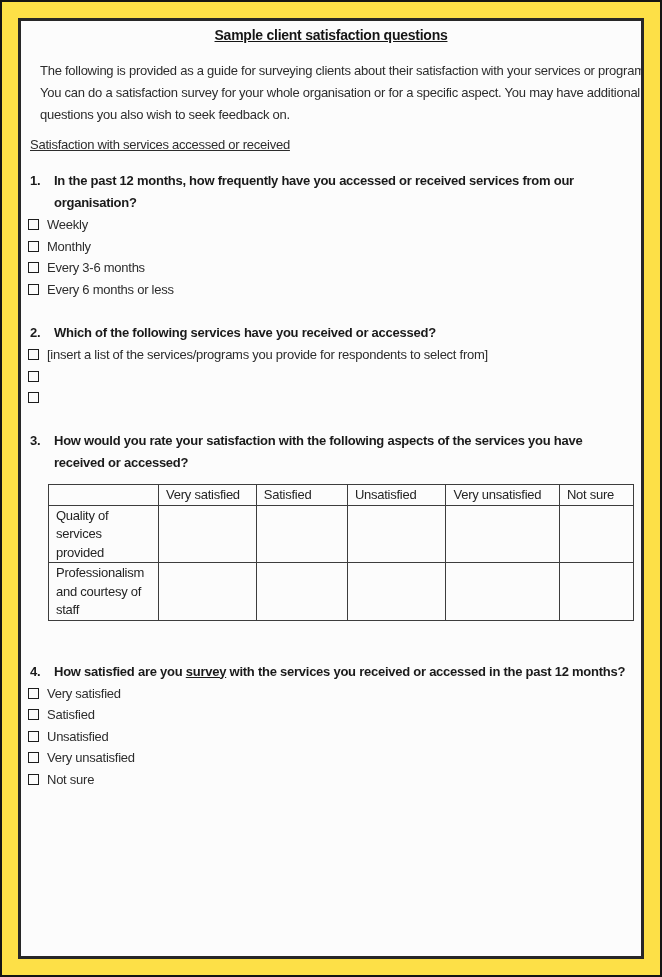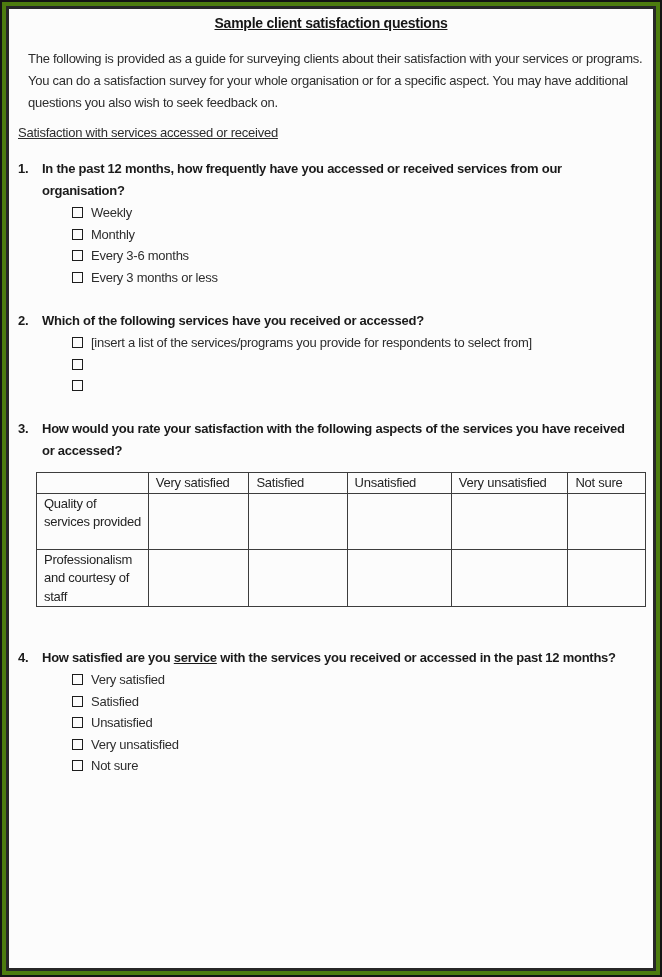--- a/index.html
+++ b/index.html
@@ -4,23 +4,23 @@
 <style>
   * { box-sizing: border-box; }
   html, body { margin: 0; padding: 0; }
   body {
     width: 662px; height: 977px;
     background: #8f8f8f;
     font-family: "Liberation Sans", sans-serif;
   }
   .frame {
     width: 662px; height: 977px;
-    background: #4d7c0f;
+    background: #fde047;
     border: 2px solid #141414;
-    padding: 4px;
+    padding: 16px;
   }
   .page {
     width: 100%; height: 100%;
     background: #fcfcfc;
     border: 3px solid #272727;
     padding: 0 7px;
     overflow: hidden;
     color: #2d2d2d;
     font-size: 13px;
     letter-spacing: -0.25px;
@@ -55,21 +55,20 @@
   .q2 { margin-top: 22px; }
   .q3 { margin-top: 21px; }
   .q4 { margin-top: 40px; }
   .qnum { width: 24px; flex: 0 0 24px; }
   .qtext { width: 592px; }
   .u { text-decoration: underline; }
   .option {
     display: flex;
     align-items: center;
     height: 21.5px;
-    margin-left: 56px;
   }
   .checkbox {
     width: 11px; height: 11px;
     border: 1.5px solid #1d1d1d;
     background: #fcfcfc;
     flex: 0 0 auto;
   }
   .option-label { margin-left: 8px; white-space: nowrap; }
   table.rating-table {
     border-collapse: collapse;
@@ -120,21 +119,21 @@
       <div class="option">
         <span class="checkbox"></span>
         <span class="option-label">Monthly</span>
       </div>
       <div class="option">
         <span class="checkbox"></span>
         <span class="option-label">Every 3-6 months</span>
       </div>
       <div class="option">
         <span class="checkbox"></span>
-        <span class="option-label">Every 3 months or less</span>
+        <span class="option-label">Every 6 months or less</span>
       </div>
     </div>
 
     <div class="question q2">
       <span class="qnum">2.</span>
       <span class="qtext">Which of the following services have you received or accessed?</span>
     </div>
     <div>
       <div class="option">
         <span class="checkbox"></span>
@@ -188,21 +187,21 @@
           <td></td>
           <td></td>
           <td></td>
           <td></td>
         </tr>
       </tbody>
     </table>
 
     <div class="question q4">
       <span class="qnum">4.</span>
-      <span class="qtext"><span>How satisfied are you </span><span class="u">service</span><span> with the services you received or accessed in the past 12 months?</span></span>
+      <span class="qtext"><span>How satisfied are you </span><span class="u">survey</span><span> with the services you received or accessed in the past 12 months?</span></span>
     </div>
     <div>
       <div class="option">
         <span class="checkbox"></span>
         <span class="option-label">Very satisfied</span>
       </div>
       <div class="option">
         <span class="checkbox"></span>
         <span class="option-label">Satisfied</span>
       </div>

